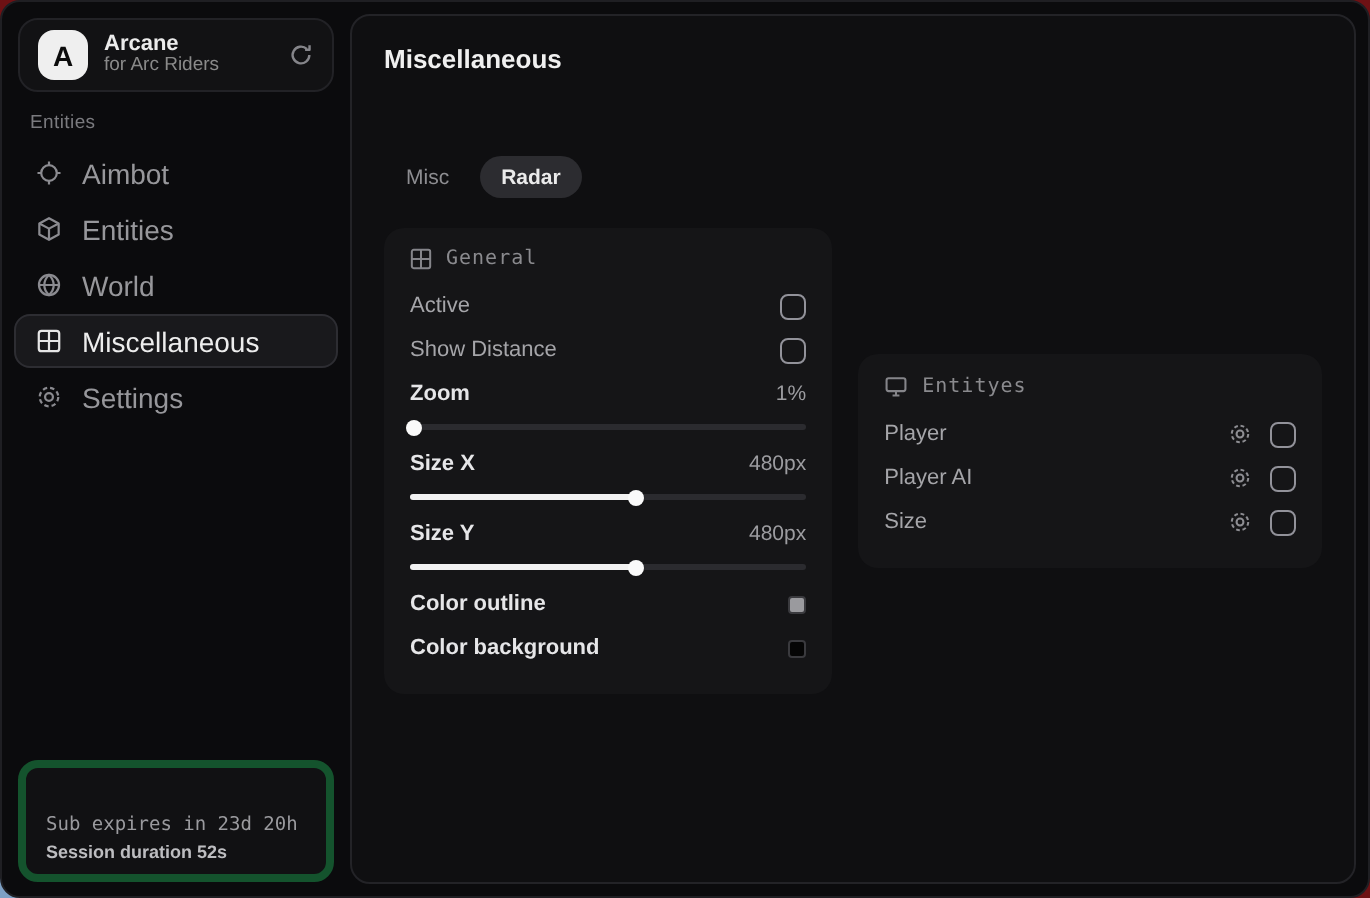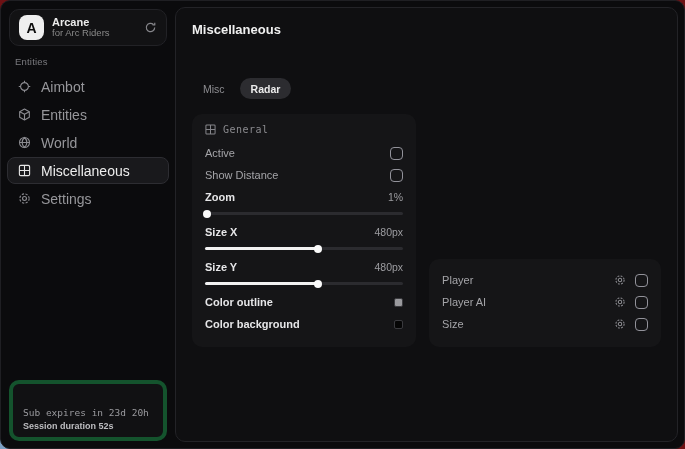--- a/index.html
+++ b/index.html
@@ -77,21 +77,21 @@
   }
   .page-title { font-size: 13px; font-weight: bold; color: #f0f0f0; }
   .tabs { display: flex; gap: 4px; margin-top: 11px; }
   .tab {
     height: 21px; padding: 0 11px; border-radius: 12px;
     display: flex; align-items: center;
     font-size: 10.5px; color: #8d8d91; cursor: pointer; margin-top: 30px;
   }
   .tab.selected { background: #2c2c30; color: #ebebeb; font-weight: bold; }
 
-  .panels { display: flex; gap: 13px; margin-top: 15px; align-items: flex-end; }
+  .panels { display: flex; gap: 13px; margin-top: 15px; align-items: center; }
   .panel {
     background: #151517; border-radius: 10px; padding: 10px 13px 12px;
   }
   .panel.general { width: 230px; }
   .panel.entities { width: 238px; }
   .panel-header {
     display: flex; align-items: center; gap: 7px;
     color: #8a8a8e; margin-bottom: 7px;
     font-family: "DejaVu Sans Mono", monospace; font-size: 10px; letter-spacing: .5px;
   }
@@ -270,20 +270,29 @@
           <span class="lbl-bright">Color outline</span>
           <span class="swatch" style="background: rgb(154, 154, 158);"></span>
         </div>
         <div class="row">
           <span class="lbl-bright">Color background</span>
           <span class="swatch" style="background: rgb(5, 5, 5);"></span>
         </div>
       </div>
 
       <div class="panel entities">
+        <div class="panel-header">
+          <span class="picon">
+            <svg width="12" height="12" viewBox="0 0 14 14" fill="none" stroke="currentColor" stroke-width="1.2">
+              <rect x="1.5" y="2.5" width="11" height="7.5" rx="1.2"></rect>
+              <path d="M5 12.5h4M7 10v2.5"></path>
+            </svg>
+          </span>
+          <span>Entityes</span>
+        </div>
 
         <div class="row">
           <span class="lbl-dim">Player</span>
           <span class="row-right">
             <span class="gear-btn">
               <svg width="12" height="12" viewBox="0 0 14 14" fill="none" stroke="currentColor" stroke-width="1.2">
                 <circle cx="7" cy="7" r="2"></circle>
                 <circle cx="7" cy="7" r="4.8" stroke-dasharray="2.2 1.6"></circle>
               </svg>
             </span>

